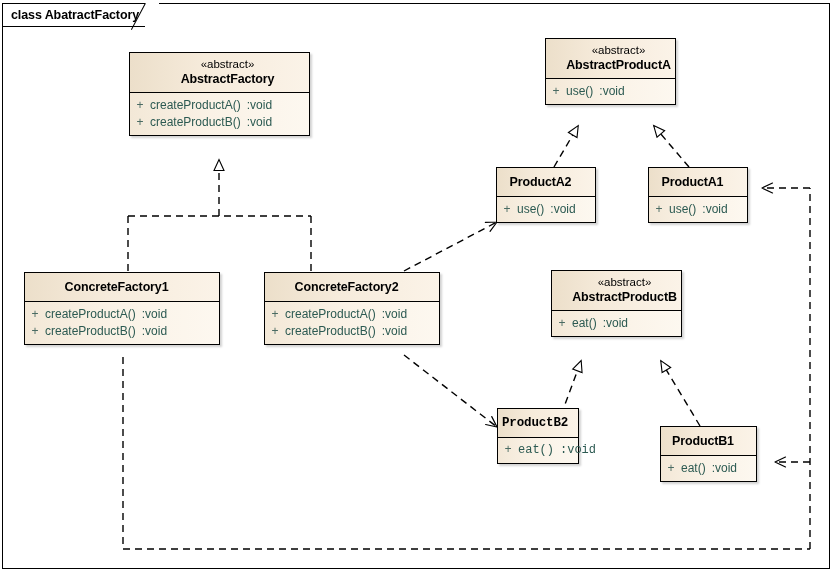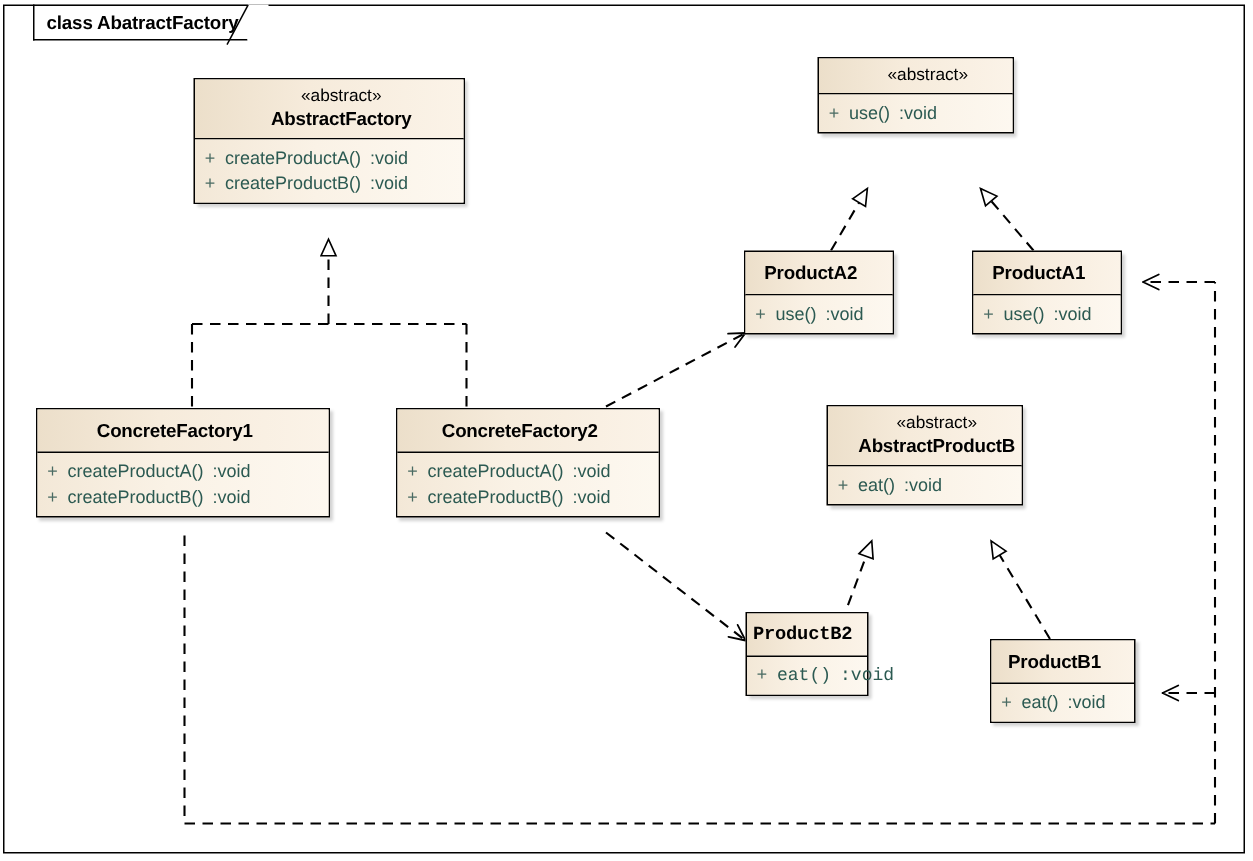--- a/index.html
+++ b/index.html
@@ -31,21 +31,20 @@
   #diagram-tab {
     position: absolute;
     left: 2px;
     top: 3px;
     height: 24px;
     box-sizing: border-box;
     display: flex;
     align-items: center;
     background: #ffffff;
     z-index: 6;
-    margin-left: 20px;
   }
   #diagram-tab .tab-body {
     height: 24px;
     box-sizing: border-box;
     border-top: 1px solid #000;
     border-left: 1px solid #000;
     border-bottom: 1px solid #000;
     background: #ffffff;
     display: flex;
     align-items: center;
@@ -220,20 +219,21 @@
         <span class="vis">+</span>
         <span class="sig">createProductB()</span>
         <span class="rtype">:void</span>
       </div>
     </div>
   </div>
 
   <div class="uml-class" style="left:545px; top:38px; width:131px;">
     <div class="uml-head">
       <span class="stereotype">«abstract»</span>
+      <span class="classname">AbstractProductA</span>
     </div>
     <div class="uml-body">
       <div class="member">
         <span class="vis">+</span>
         <span class="sig">use()</span>
         <span class="rtype">:void</span>
       </div>
     </div>
   </div>
 

